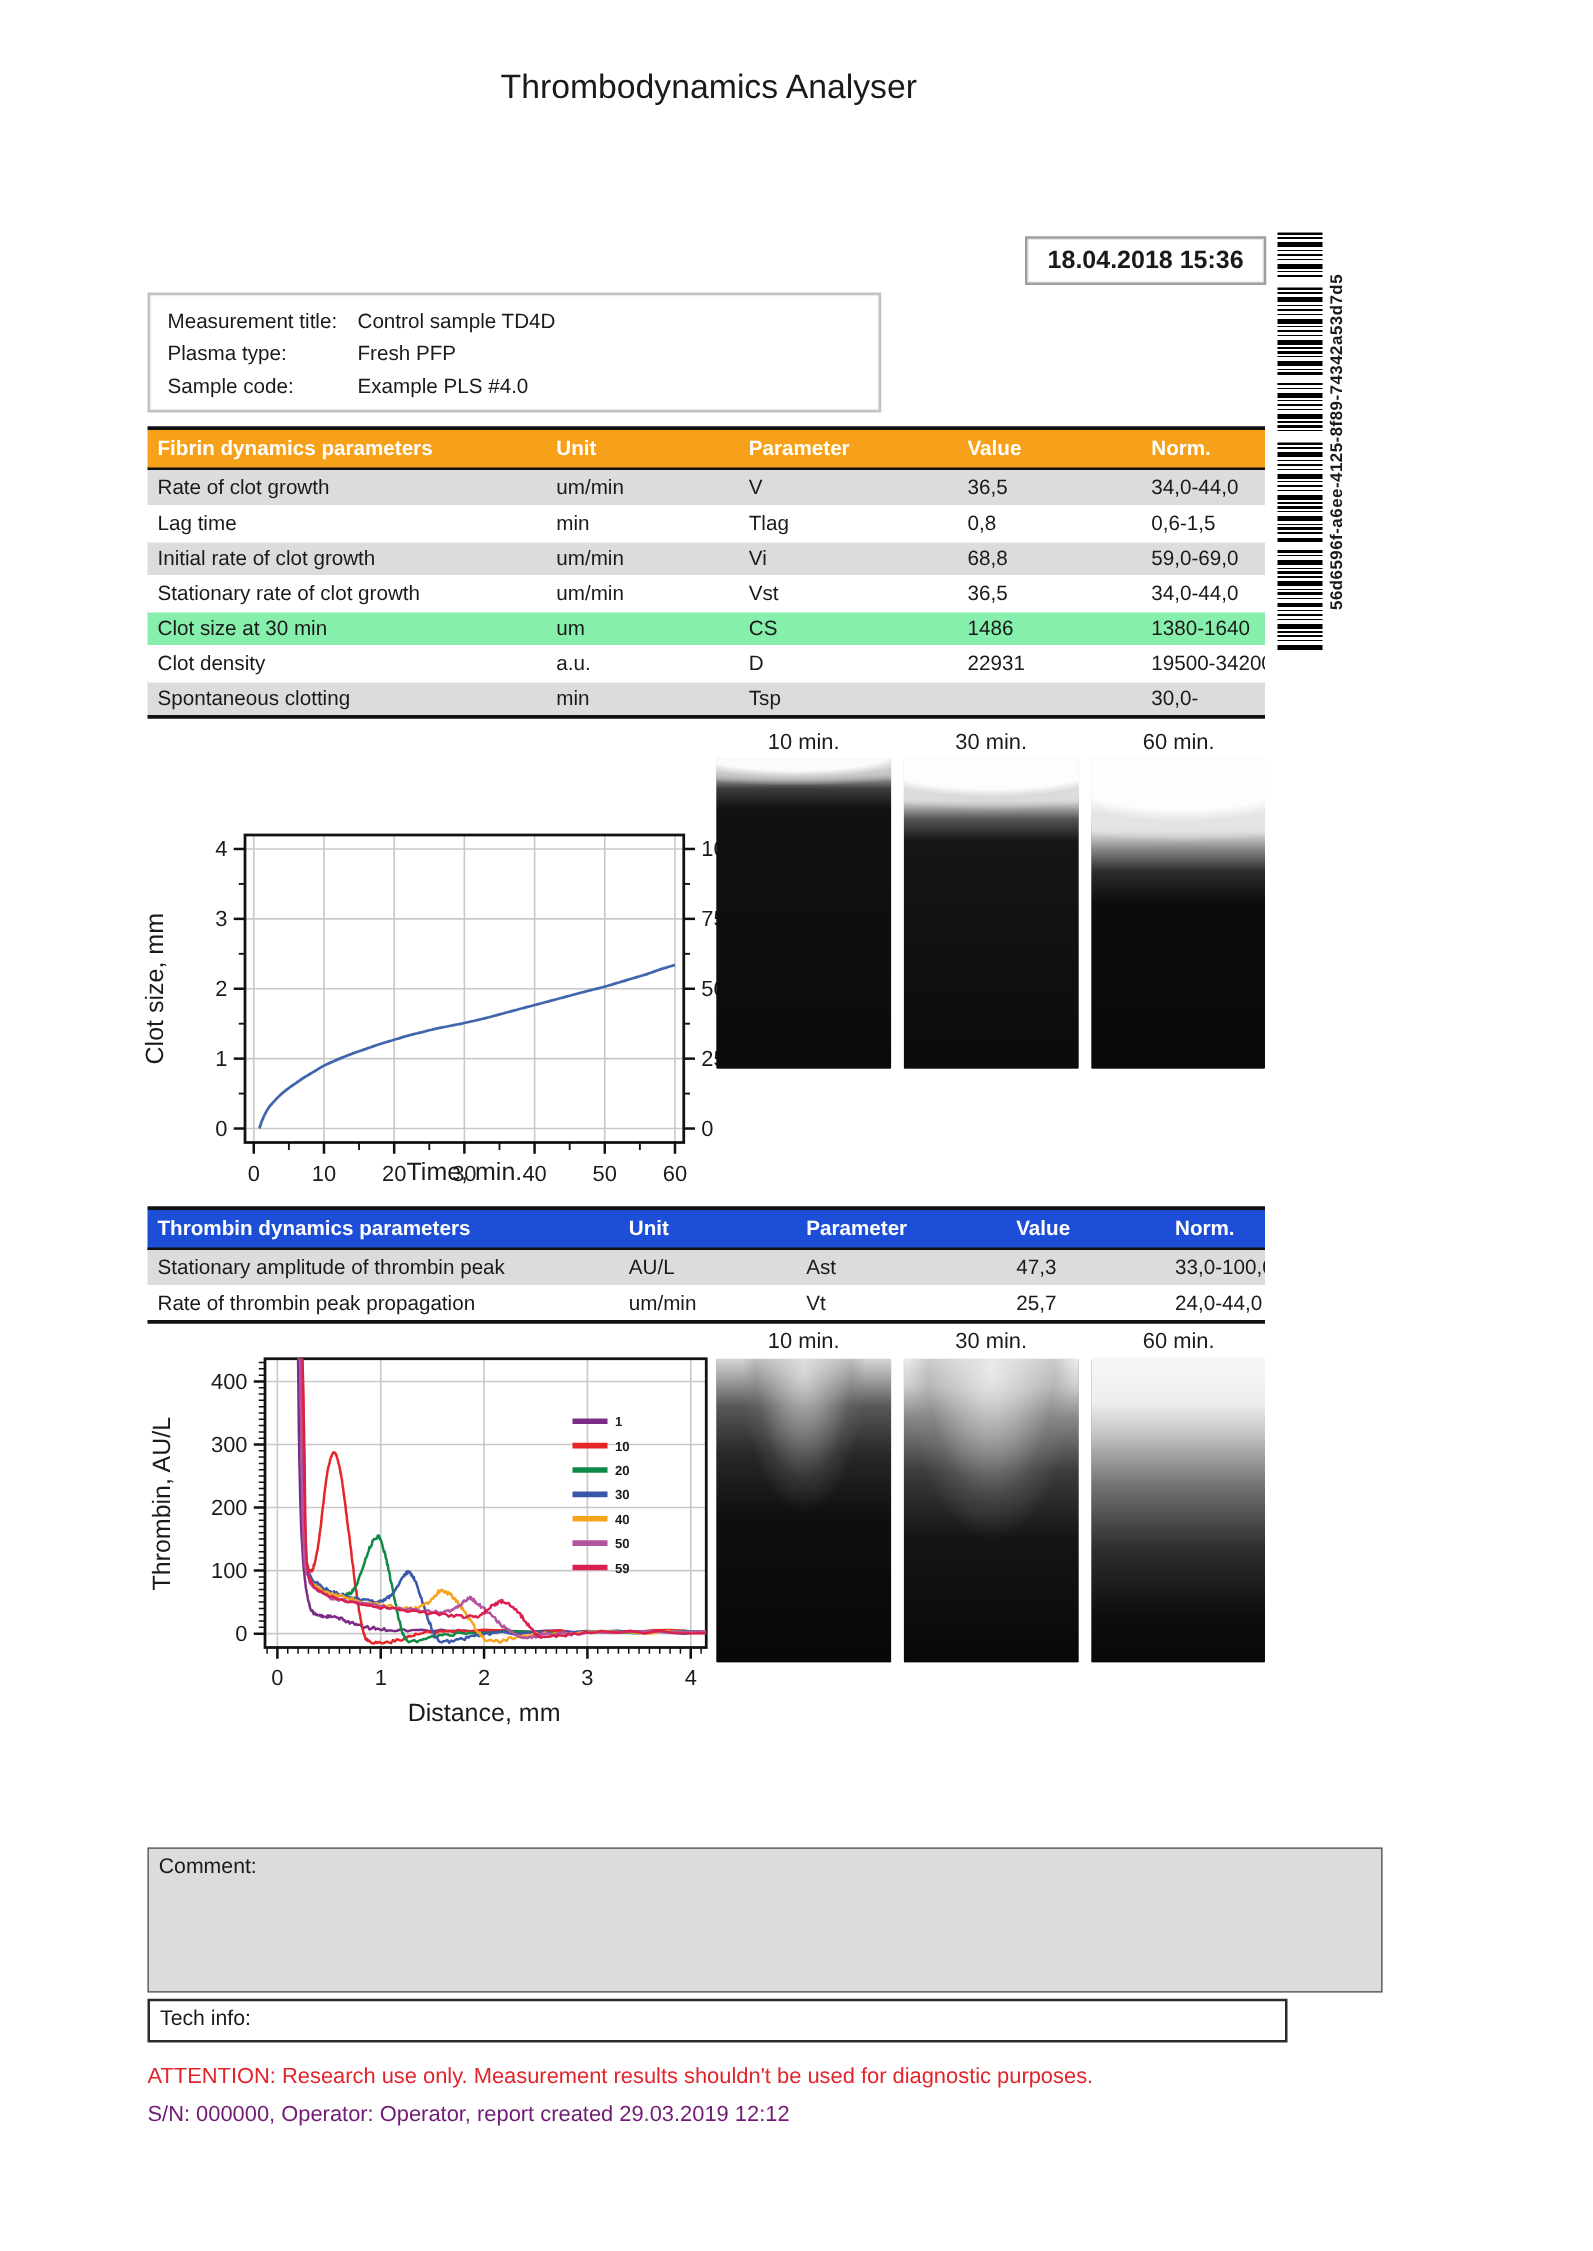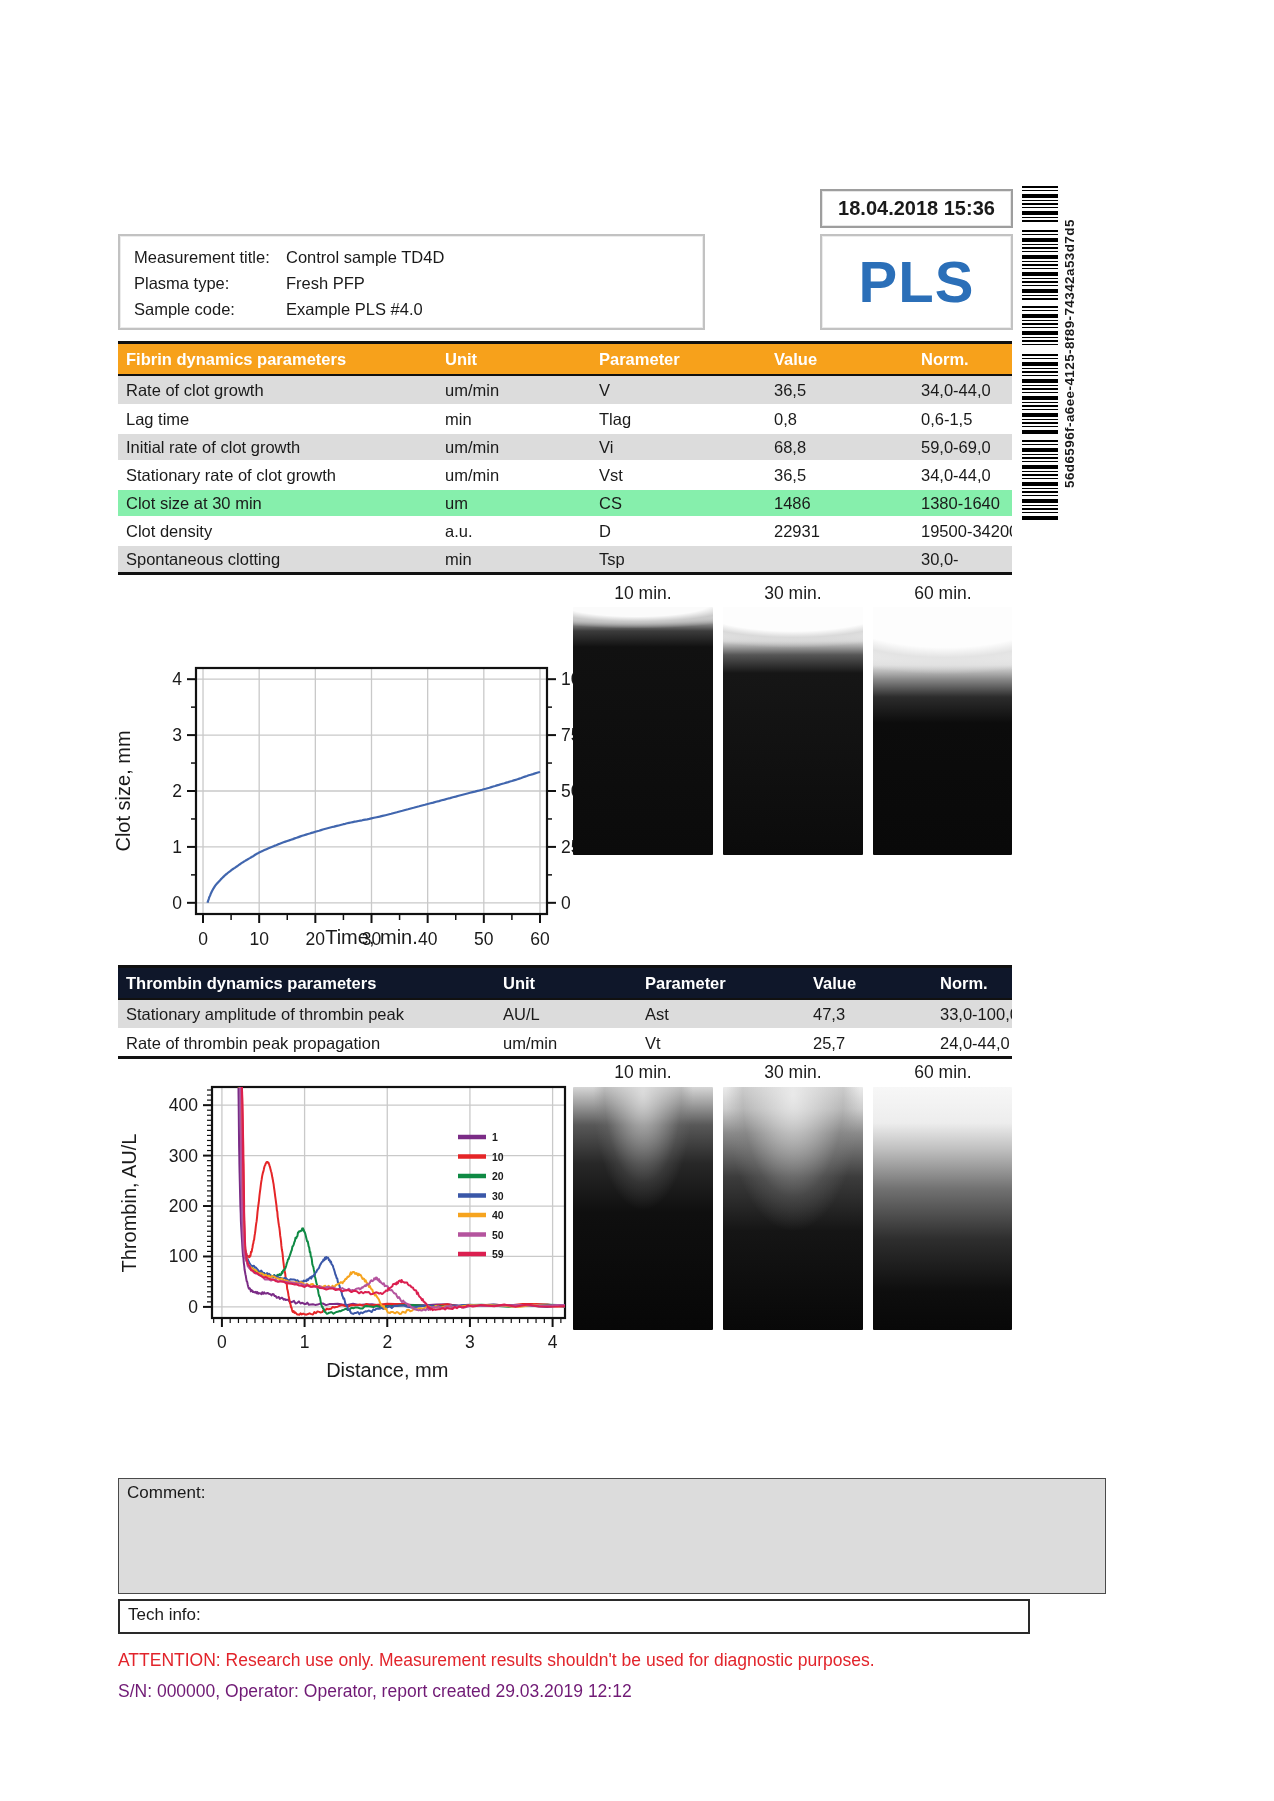--- a/index.html
+++ b/index.html
@@ -76,34 +76,32 @@
         writing-mode:vertical-rl;transform:rotate(180deg);
         font-size:13.5px;font-weight:bold;letter-spacing:.4px;
         display:flex;align-items:center;justify-content:center;white-space:nowrap;}
   svg text{font-family:"Liberation Sans", sans-serif;fill:#1a1a1a;}
 </style>
 </head>
 <body>
 
 <div class="page">
 
+  <div class="app-title">Thrombodynamics Analyser</div>
 
   <div class="date-box">
     <span>18.04.2018 15:36</span>
   </div>
 
   <div class="info-box">
       <div class="info-row"><span class="info-label">Measurement title:</span><span class="info-value">Control sample TD4D</span></div>
       <div class="info-row"><span class="info-label">Plasma type:</span><span class="info-value">Fresh PFP</span></div>
       <div class="info-row"><span class="info-label">Sample code:</span><span class="info-value">Example PLS #4.0</span></div>
     </div>
 
-  <div class="pls-box">
-    <span class="pls-text" style="color: rgb(43, 111, 184);">PLS</span>
-  </div>
 
   <div class="dtable fibrin-pos">
       <div class="hdr" style="grid-template-columns: 319px 154px 175px 147px 1fr; background: rgb(247, 161, 27);">
         <div class="cell">Fibrin dynamics parameters</div>
         <div class="cell">Unit</div>
         <div class="cell">Parameter</div>
         <div class="cell">Value</div>
         <div class="cell">Norm.</div>
       </div>
       <div class="row" style="grid-template-columns: 319px 154px 175px 147px 1fr; background: rgb(220, 220, 220);">
@@ -226,21 +224,21 @@
     </svg>
 
   <span class="img-label" style="left:573px;top:583px;">10 min.</span>
   <span class="img-label" style="left:723px;top:583px;">30 min.</span>
   <span class="img-label" style="left:873px;top:583px;">60 min.</span>
   <div class="micro r1 fib10 speck" style="left:573px;"></div>
   <div class="micro r1 fib30 speck" style="left:723px;"></div>
   <div class="micro r1 fib60 speck" style="left:873px;width:139px;"></div>
 
   <div class="dtable thrombin-pos">
-      <div class="hdr" style="grid-template-columns: 377px 142px 168px 127px 1fr; background: #0f172a;">
+      <div class="hdr" style="grid-template-columns: 377px 142px 168px 127px 1fr; background: #1d4ed8;">
         <div class="cell">Thrombin dynamics parameters</div>
         <div class="cell">Unit</div>
         <div class="cell">Parameter</div>
         <div class="cell">Value</div>
         <div class="cell">Norm.</div>
       </div>
       <div class="row" style="grid-template-columns: 377px 142px 168px 127px 1fr; background: rgb(220, 220, 220);">
         <div class="cell">Stationary amplitude of thrombin peak</div>
         <div class="cell">AU/L</div>
         <div class="cell">Ast</div>

